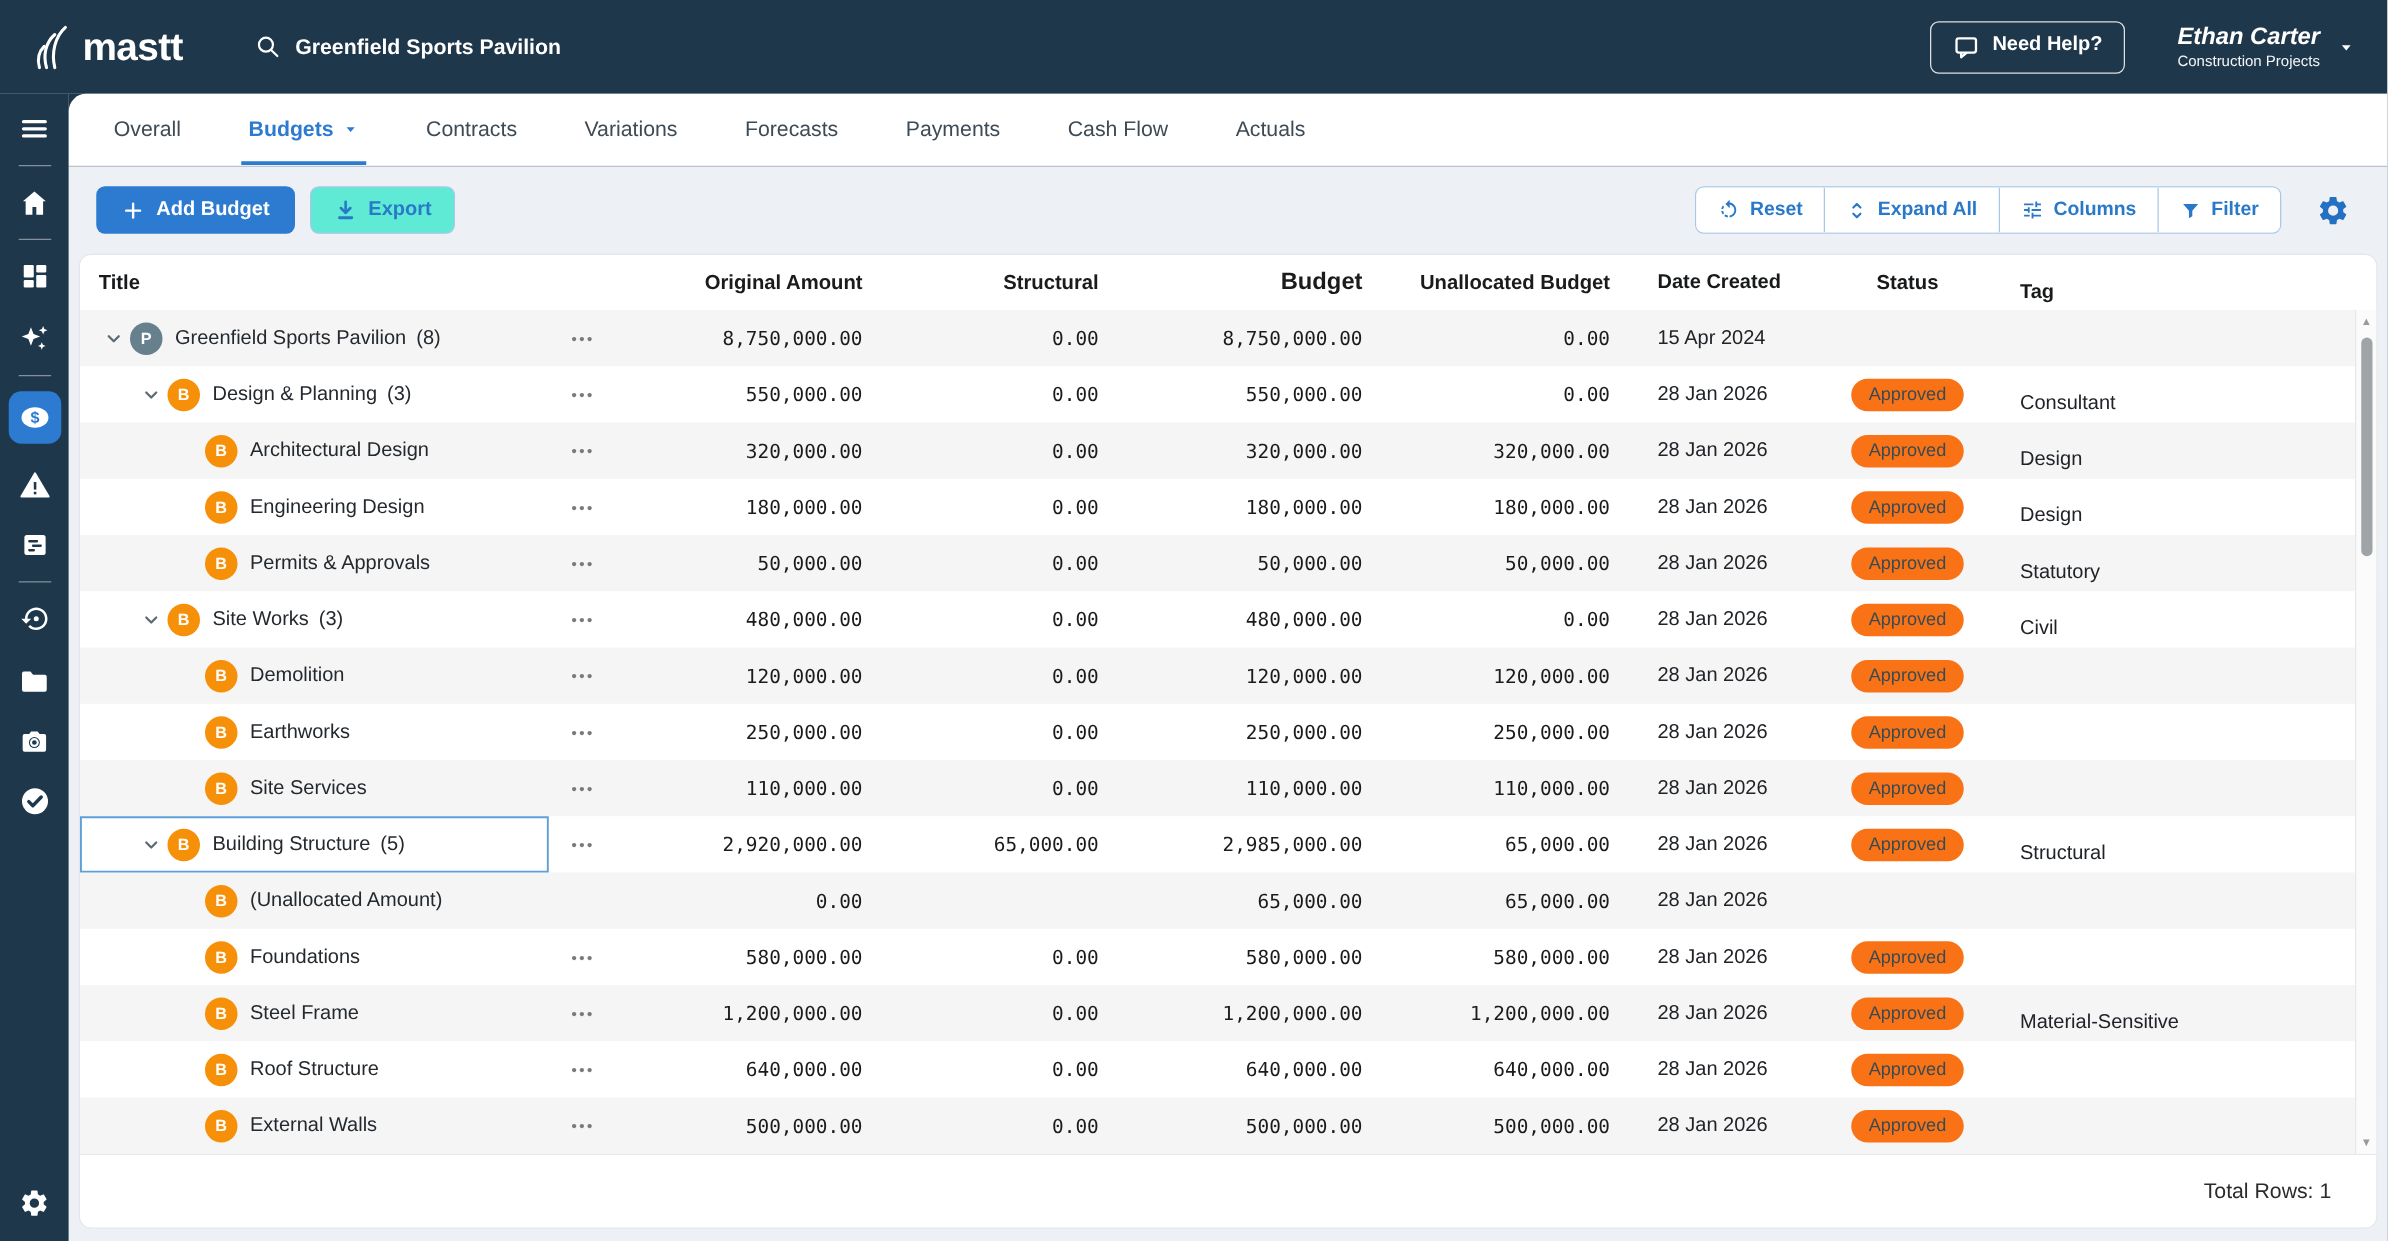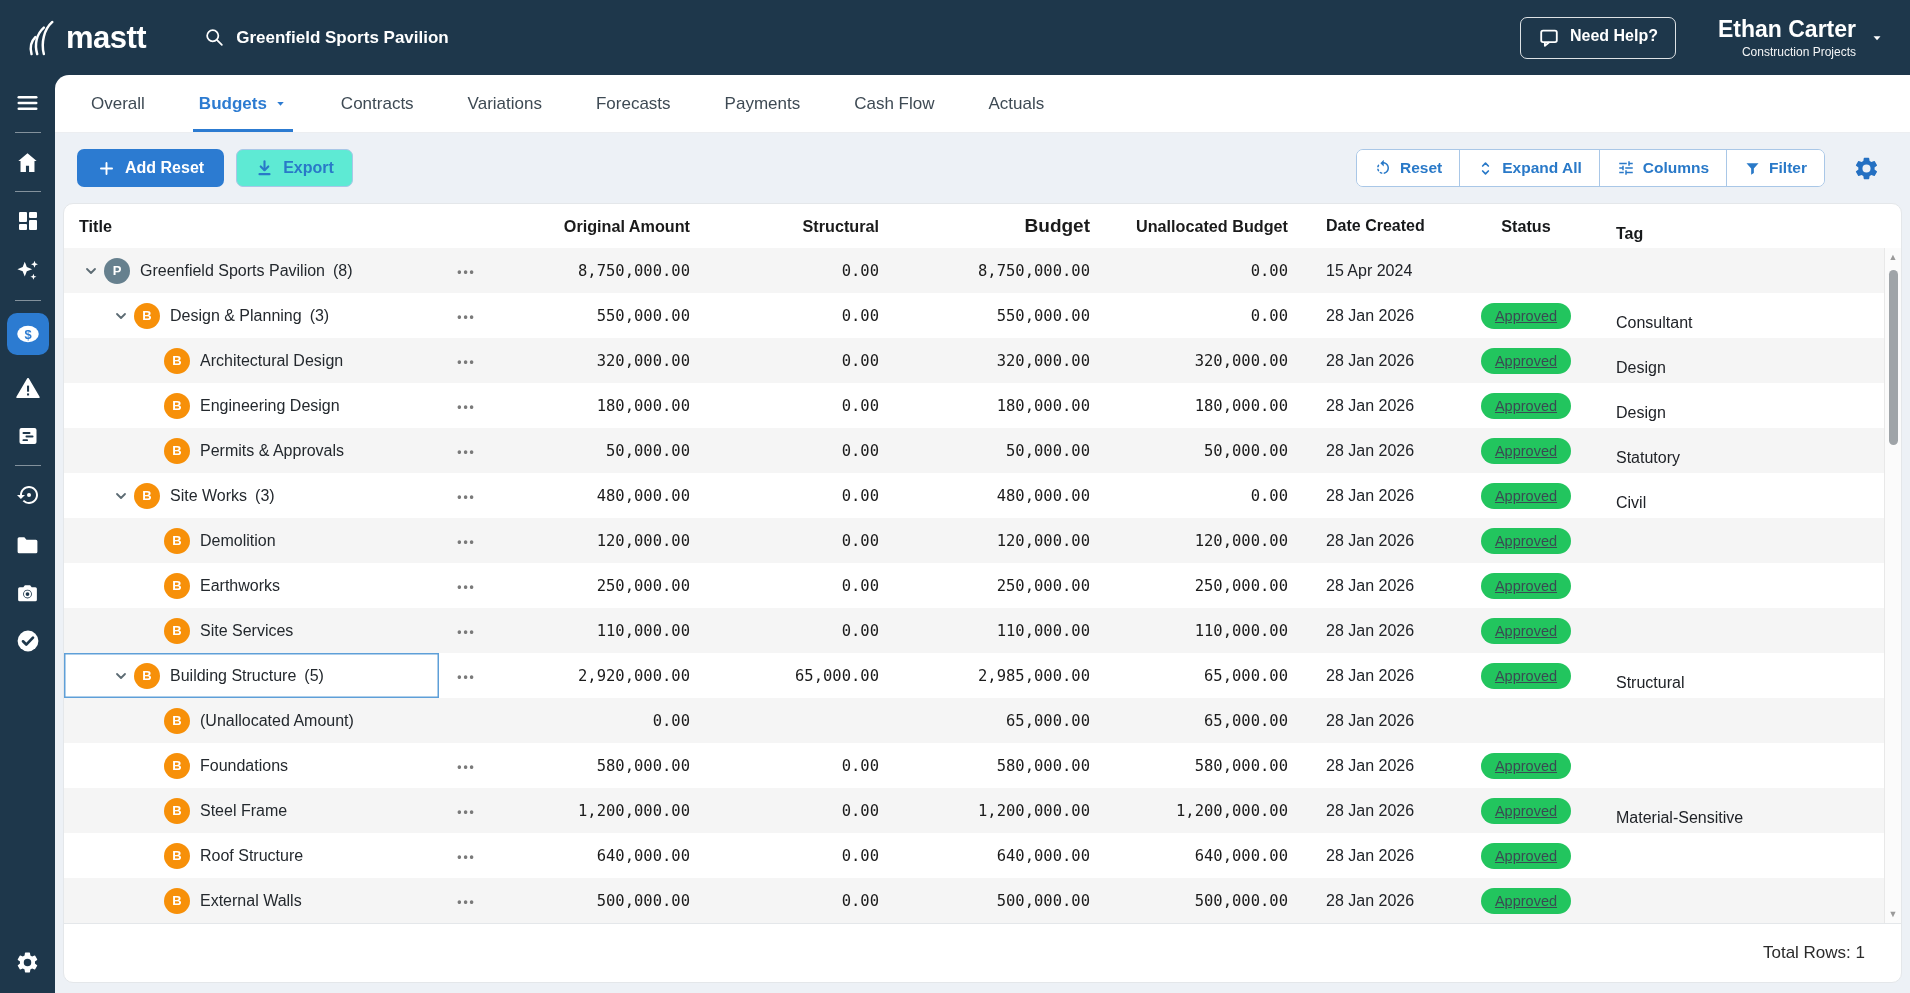--- a/index.html
+++ b/index.html
@@ -9,21 +9,21 @@
   
   .topbar { height:75px; background:#1E374B; display:flex; align-items:center; padding:0 26px 0 24px; }
   .logo { display:flex; align-items:center; gap:8px; }
   .logo-text { color:#fff; font-size:31px; font-weight:700; letter-spacing:-0.5px; }
   .proj-search { display:flex; align-items:center; gap:11px; margin-left:58px; color:#fff; font-size:17px; font-weight:700; cursor:pointer; }
   .top-spacer { flex:1; }
   .help-btn { display:flex; align-items:flex-start; gap:10px; color:#fff; font-size:16px; font-weight:700;
               border:1px solid rgba(255,255,255,.85); border-radius:7px; padding:9px 17px; background:transparent; cursor:pointer; margin-right:42px; }
   .user { display:flex; align-items:center; gap:14px; }
   .user-txt { text-align:right; color:#fff; }
-  .user-name { font-size:23px; font-weight:700; line-height:1.15; }
+  .user-name { font-size:19px; font-weight:700; line-height:1.15;font-style:italic; }
   .user-org { font-size:12px; font-weight:400; color:rgba(255,255,255,.95); margin-top:2px; }
   .user-caret { color:#fff; }
 
   
   .shell { display:flex; height:918px; }
   .sidebar { width:55px; background:#1E374B; display:flex; flex-direction:column; align-items:center; padding-top:13px; flex:none; }
   .side-item { width:42px; height:30px; display:flex; align-items:center; justify-content:center; cursor:pointer; margin-top:14px; }
   .side-item:first-child { margin-top:0; }
   .side-divider { width:26px; height:1px; background:rgba(255,255,255,.45); margin-top:14px; }
   .side-item.active { background:#2C7BD1; border-radius:10px; width:42px; height:42px; margin-top:12px; }
@@ -68,21 +68,21 @@
   .c-tag { flex:1; padding-left:20px; font-size:16px; color:#202328;margin-top:15px; }
   .h-title { padding-left:15px; }
 
   .chev { width:26px; display:flex; justify-content:center; align-items:center; flex:none; }
   .row-icon { width:26px; height:26px; border-radius:50%; display:flex; align-items:center; justify-content:center; color:#fff; font-size:13px; font-weight:700; flex:none; }
   .row-icon.p { background:#66808E; }
   .row-icon.b { background:#F79009; }
   .row-label { margin-left:10px; font-size:16px; color:#24292E; white-space:nowrap; }
   .row-count { margin-left:8px; font-size:16px; color:#24292E; }
   .dots { color:#7A7A7A; font-size:12px; letter-spacing:2px; font-weight:700; }
-  .badge { background:#22c55e; color:#3A4A52; font-size:14.5px; padding:5px 14px; border-radius:999px;text-decoration:underline; }
+  .badge { background:#f97316; color:#3A4A52; font-size:14.5px; padding:5px 14px; border-radius:999px; }
 
   .vscroll { position:absolute; top:0; right:0; bottom:0; width:17px; background:#FBFBFB; border-left:1px solid #E8E8E8; display:flex; flex-direction:column; align-items:center; }
   .vs-arrow { color:#9A9A9A; font-size:9px; padding:4px 0; cursor:pointer; }
   .vs-thumb { width:9px; height:175px; background:#9FA4A8; border-radius:5px; margin-top:4px; cursor:grab; }
   .vs-gap { flex:1; }
 
   .tfoot { flex:1; border-top:1px solid #E4E7EA; display:flex; align-items:center; justify-content:flex-end; padding-right:36px; font-size:17px; color:#2B2B2B; }
 
   svg { display:block; }
 </style>
@@ -254,21 +254,21 @@
 
     <div class="content-body">
       <div class="toolbar">
         <button class="btn btn-primary">
           <svg width="19" height="19" viewBox="0 0 24 24">
               <g stroke="#fff" stroke-width="2.4" stroke-linecap="round">
                 <line x1="12" y1="5" x2="12" y2="19"></line>
                 <line x1="5" y1="12" x2="19" y2="12"></line>
               </g>
             </svg>
-          <span>Add Reset</span>
+          <span>Add Budget</span>
         </button>
         <button class="btn btn-outline">
           <svg width="19" height="19" viewBox="0 0 20 20">
             <path d="M10 2.5v9" stroke="#2979C8" stroke-width="2.2" stroke-linecap="round"></path>
             <path d="M6 7.8 10 11.8 14 7.8" fill="none" stroke="#2979C8" stroke-width="2.2" stroke-linecap="round" stroke-linejoin="round"></path>
             <rect x="3.6" y="14.8" width="12.8" height="2.4" rx="1.2" fill="#2979C8"></rect>
           </svg>
           <span>Export</span>
         </button>
 

